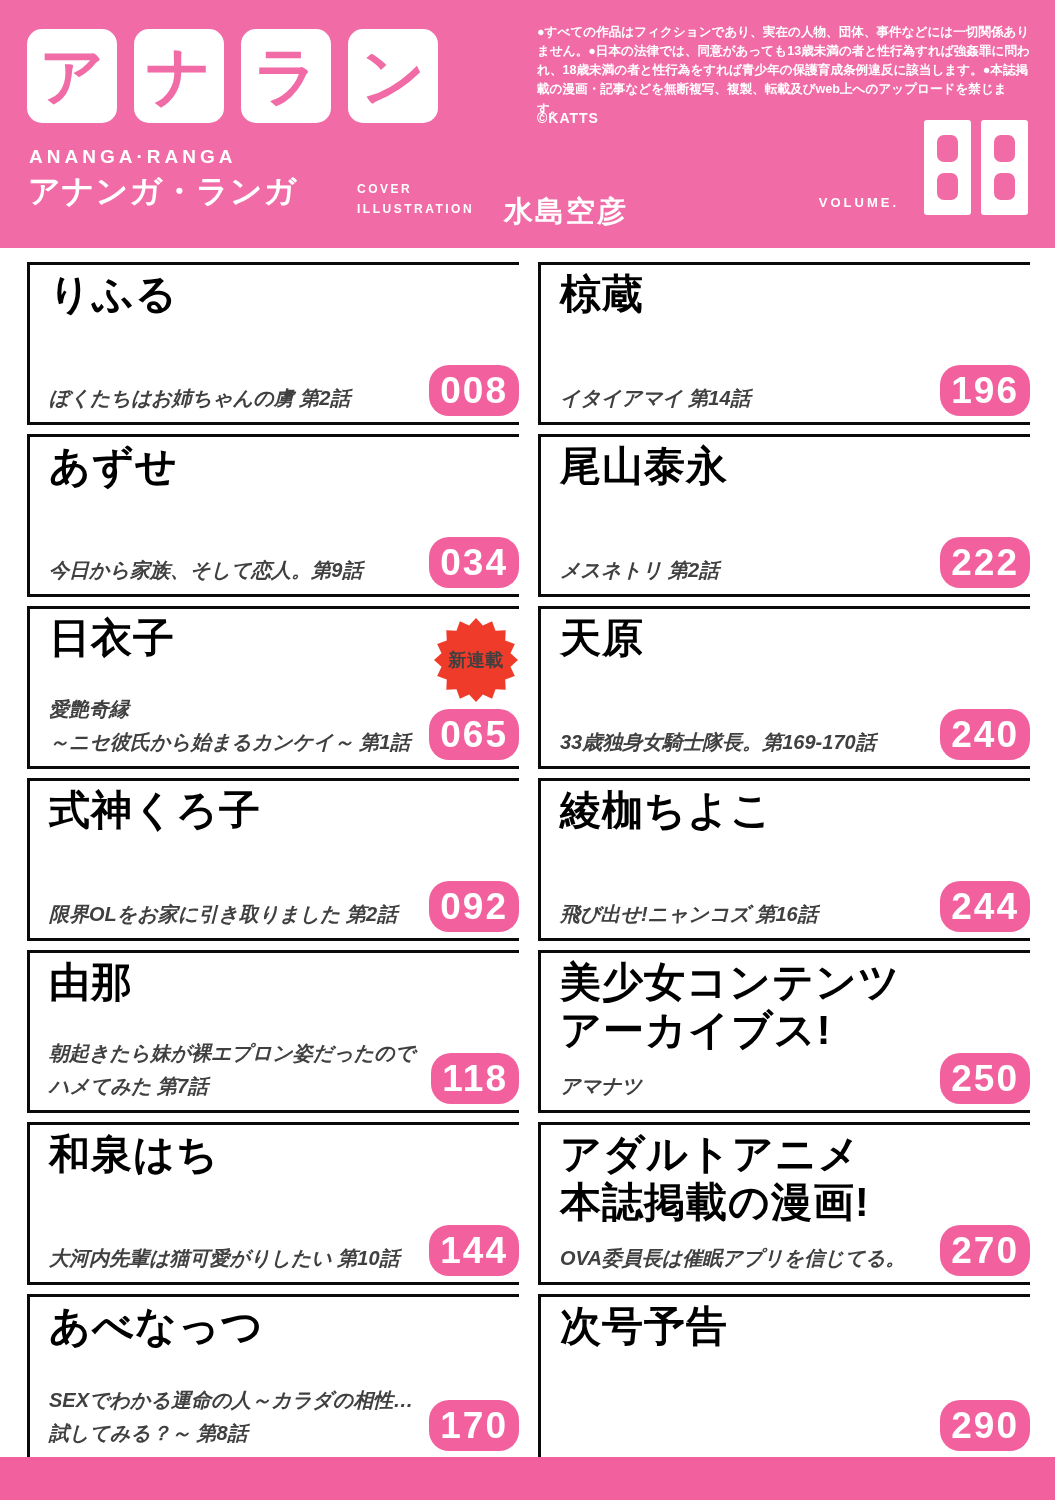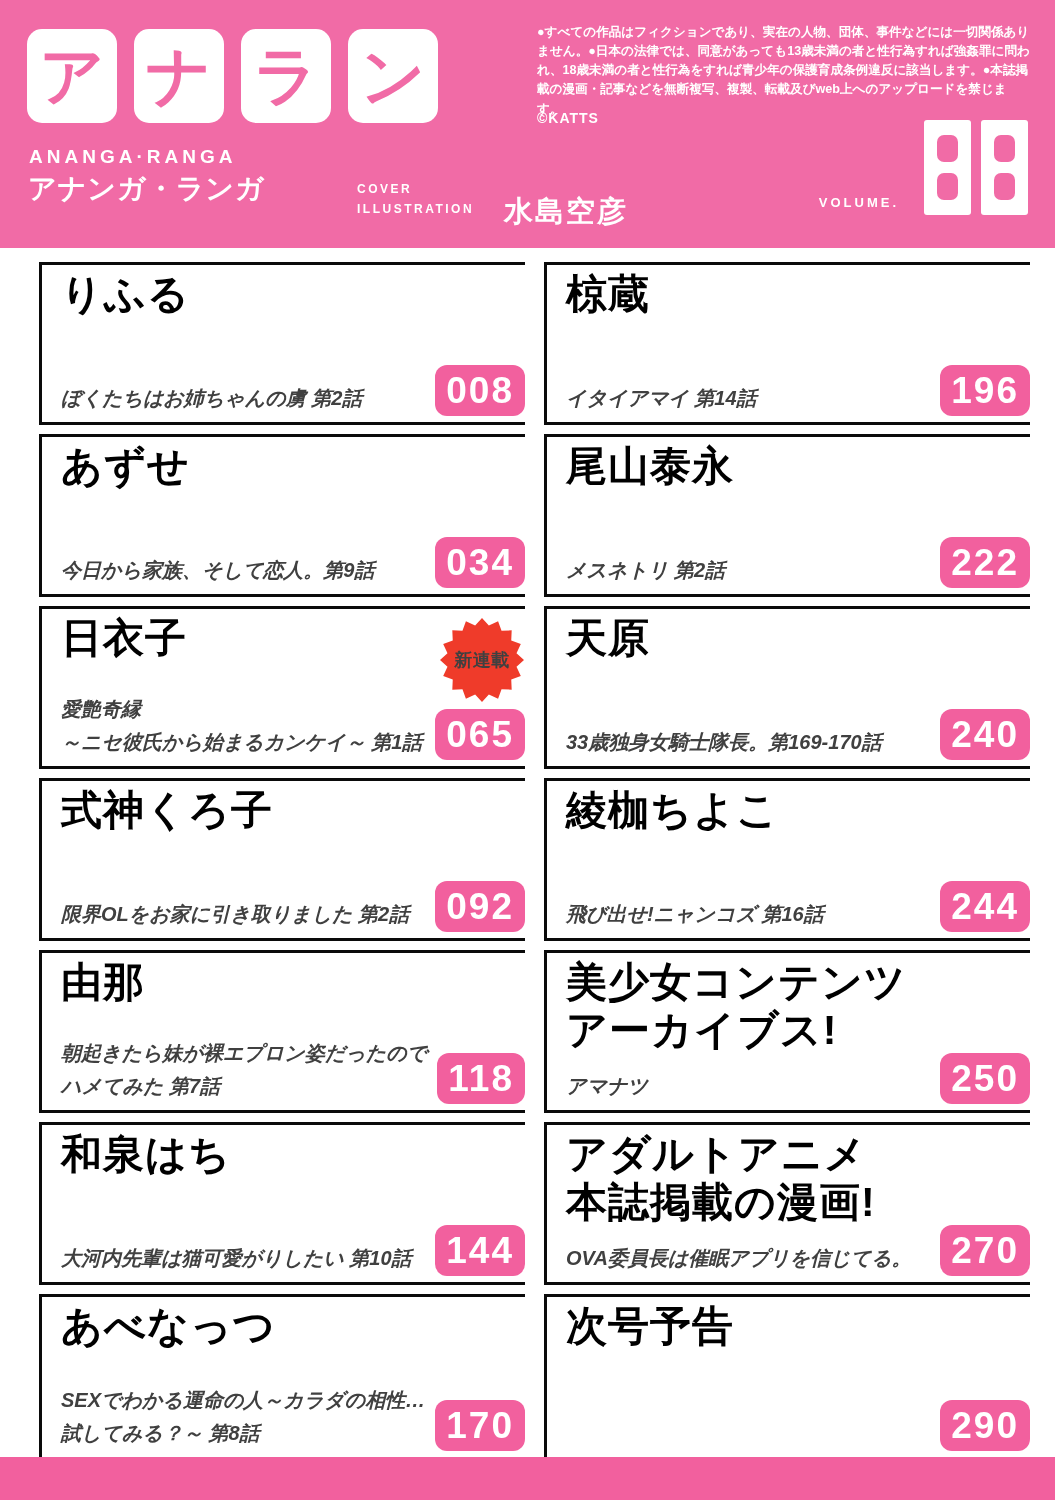--- a/index.html
+++ b/index.html
@@ -12,53 +12,53 @@
 
   
   .masthead { position:absolute; left:0; top:0; width:100%; height:248px;
               background:var(--pink,#f16ba6); color:#fff; }
   .logo { position:absolute; left:27px; top:29px; display:flex; gap:17px; }
   .tile { width:90px; height:94px; background:#fff; border-radius:15px;
           display:flex; align-items:center; justify-content:center; }
   .tile b { color:var(--pink,#f16ba6); font-size:64px; font-weight:900; line-height:1; }
   .romaji { position:absolute; left:29px; top:146px; font-size:19px; font-weight:800;
             letter-spacing:4px; margin:0; }
-  .kana-title { position:absolute; left:28px; top:170px; font-size:28px; font-weight:900;
+  .kana-title { position:absolute; left:28px; top:170px; font-size:32px; font-weight:900;
                 letter-spacing:1px; margin:0; }
   .cover-label { position:absolute; left:357px; top:179px; font-size:12px; font-weight:800;
                  letter-spacing:2.5px; line-height:1.7; margin:0; }
   .cover-artist { position:absolute; left:492px; top:180px; font-size:29px; font-weight:900;
                   letter-spacing:2px; margin:12px; }
   .disclaimer { position:absolute; left:537px; top:23px; width:493px; margin:0;
                 font-size:12.6px; line-height:1.52; font-weight:700; }
   .copyright { position:absolute; left:537px; top:110px; margin:0; font-size:14px;
                font-weight:700; letter-spacing:1px; }
   .volume { position:absolute; right:27px; top:120px; display:flex; align-items:flex-end; gap:25px; }
   .volume-label { font-size:13px; font-weight:800; letter-spacing:3px; padding-bottom:5px; }
   .digits { display:flex; gap:10px; }
   .digit { position:relative; width:47px; height:95px; background:#fff; border-radius:3px; }
   .digit .hole { position:absolute; left:13px; width:21px; height:27px;
                  background:var(--pink,#f16ba6); border-radius:7px; }
   .digit .hole.top { top:15px; }
   .digit .hole.bottom { top:53px; }
 
   
-  .toc { position:absolute; left:27px; right:25px; top:262px; display:flex; gap:19px;margin-left:12px; }
+  .toc { position:absolute; left:27px; right:25px; top:262px; display:flex; gap:19px; }
   .col { flex:1; display:flex; flex-direction:column; gap:9px; }
   .entry { position:relative; height:163px; box-sizing:border-box; background:#fff;
            border:3px solid #0a0a0a; border-right:none; }
   .entry.last { border-bottom:none; }
   .author { position:absolute; left:19px; top:6px; margin:0; color:#000;
             font-size:41px; font-weight:900; line-height:1.17; letter-spacing:1px;
             white-space:pre-line; }
   .title { position:absolute; left:19px; bottom:7px; margin:0; color:#404040;
            font-size:20px; font-weight:600; line-height:1.65; white-space:pre-line;font-style:italic; }
   .page-badge { position:absolute; right:0; bottom:6px; min-width:72px; height:51px;
                 padding:0 11px; box-sizing:border-box; background:var(--badge-pink,#f2609e);
-                border-radius:12px; color:#fff; font-size:37px; font-weight:800;
+                border-radius:20px; color:#fff; font-size:37px; font-weight:800;
                 letter-spacing:2px; display:flex; align-items:center; justify-content:center; }
   .new-badge { position:absolute; top:9px; right:1px; width:84px; height:84px; }
   .new-badge svg { width:100%; height:100%; display:block; }
   .new-badge polygon { fill:var(--new-red,#ef3b2a); }
   .new-badge b { position:absolute; inset:0; display:flex; align-items:center;
                  justify-content:center; color:#404040; font-size:18px; font-weight:800;
                  letter-spacing:0.5px; }
 
   .bottom-strip { position:absolute; left:0; right:0; bottom:0; height:43px;
                   background:var(--badge-pink,#f2609e); }

